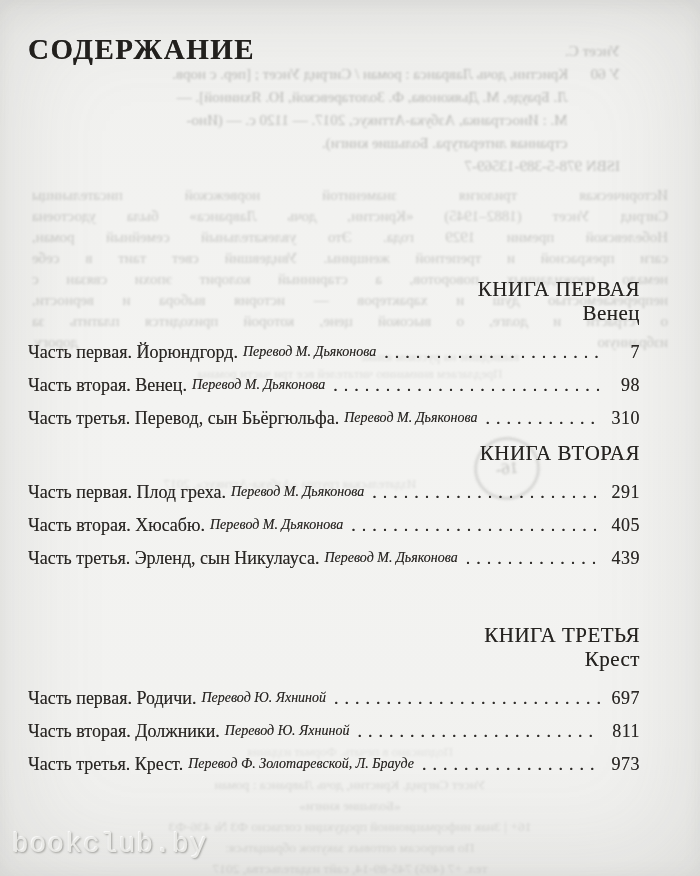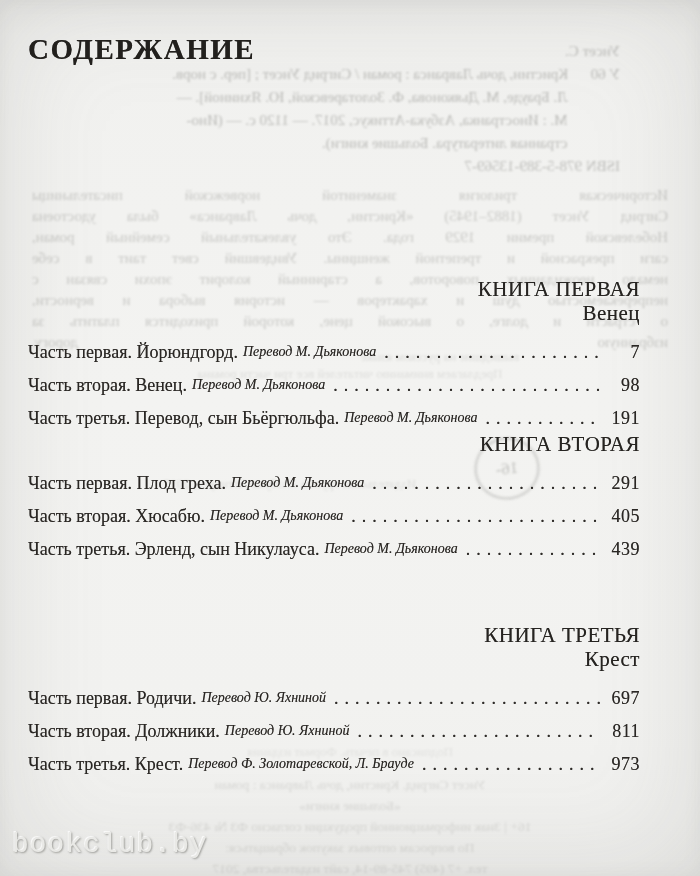--- a/index.html
+++ b/index.html
@@ -14,21 +14,21 @@
     font-family:"Liberation Serif","DejaVu Serif",serif;
     color:#2a2724;
   }
   
   .title{
     position:absolute;top:33px;left:28px;width:612px;
     text-align:left;font-weight:bold;font-size:29px;letter-spacing:1.5px;
     color:#22201d; text-shadow:0 0 .5px rgba(40,38,35,.65);
   }
   .book-section{position:absolute;left:28px;width:612px;}
-  .sec1{top:277px;} .sec2{top:432px;} .sec3{top:623px;}
+  .sec1{top:277px;} .sec2{top:441px;} .sec3{top:623px;}
   .book-heading,.book-subheading{
     text-align:right;font-weight:normal;font-size:21px;line-height:24px;
     letter-spacing:.5px;color:#262421;text-shadow:0 0 .4px rgba(40,38,35,.6);
   }
   .entries{margin-top:17px;}
   .toc-row{
     display:flex;align-items:center;
     font-size:18px;line-height:20px;margin-bottom:13px;
     color:#2a2724;text-shadow:0 0 .4px rgba(42,40,36,.55);
     white-space:nowrap;
@@ -137,21 +137,21 @@
       <div class="toc-row">
         <span>Часть вторая. Венец.</span>
           <i>Перевод М. Дьяконова</i>
           <span class="leader"></span>
           <span class="pagenum">98</span>
       </div>
       <div class="toc-row">
         <span>Часть третья. Перевод, сын Бьёргюльфа.</span>
           <i>Перевод М. Дьяконова</i>
           <span class="leader"></span>
-          <span class="pagenum">191</span>
+          <span class="pagenum">310</span>
       </div>
     </div>
   </div>
 
   <div class="book-section sec2">
     <div class="book-heading">КНИГА ВТОРАЯ</div>
     <div class="entries">
       <div class="toc-row">
         <span>Часть первая. Плод греха.</span>
           <i>Перевод М. Дьяконова</i>

